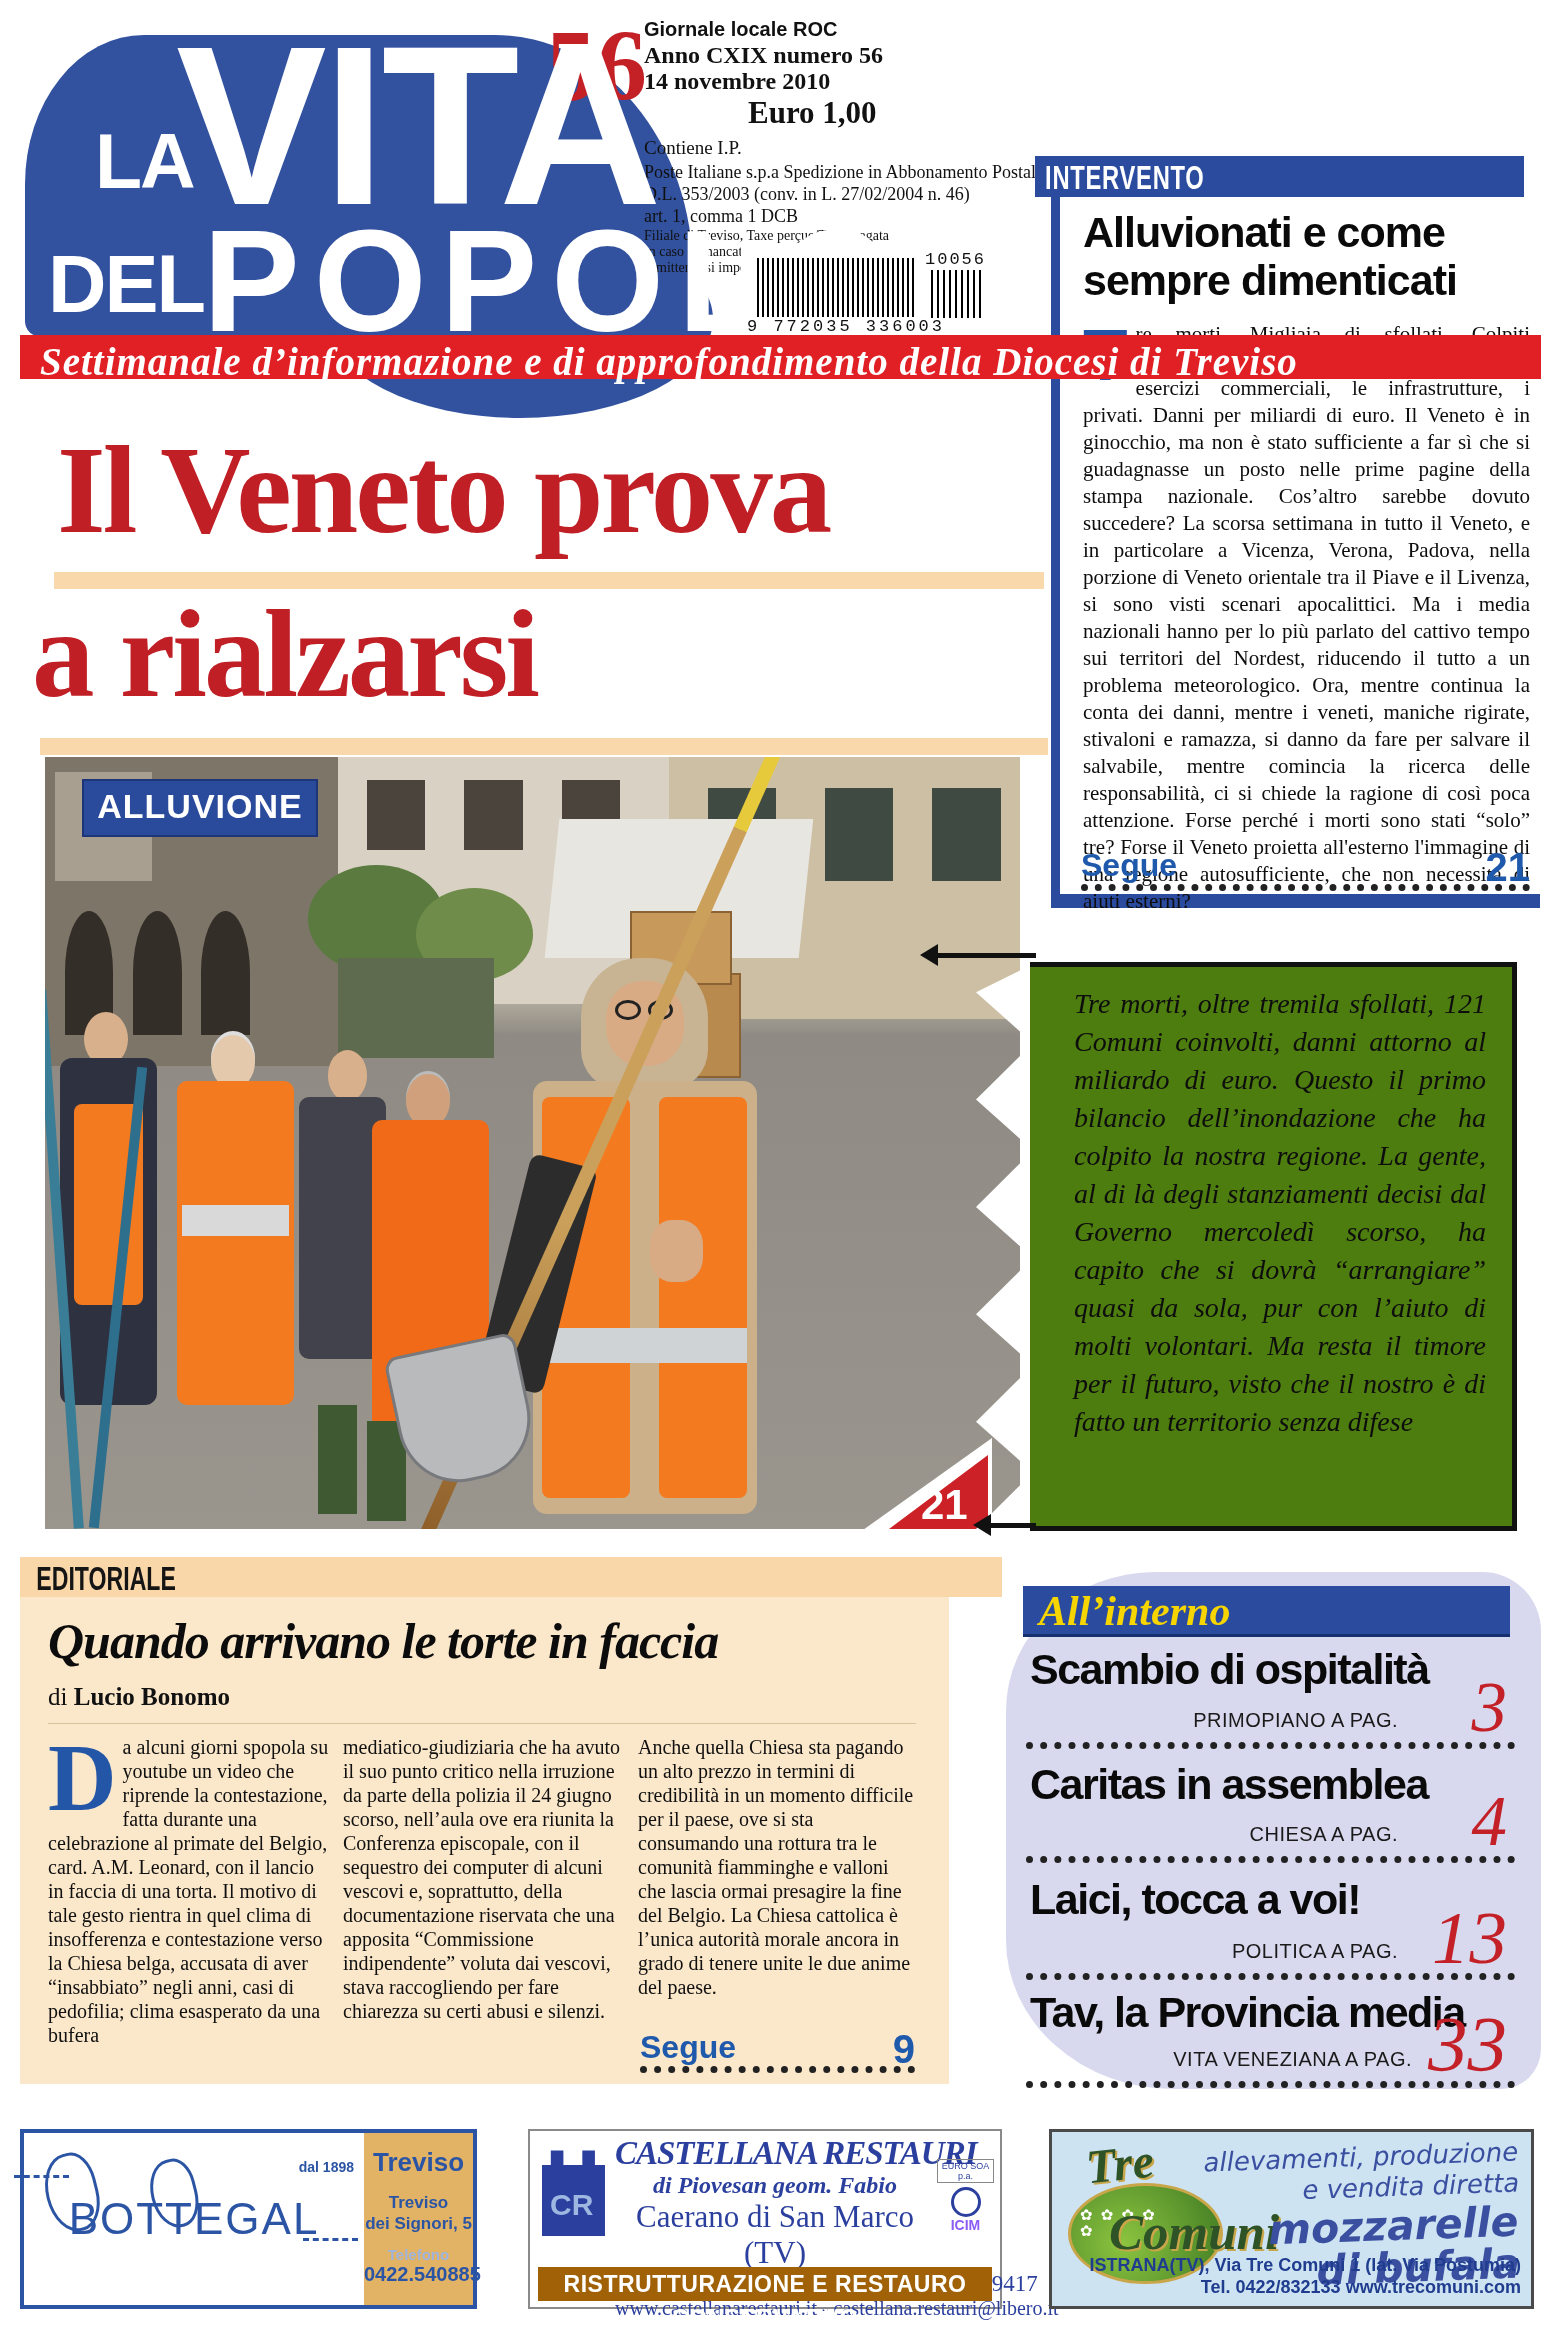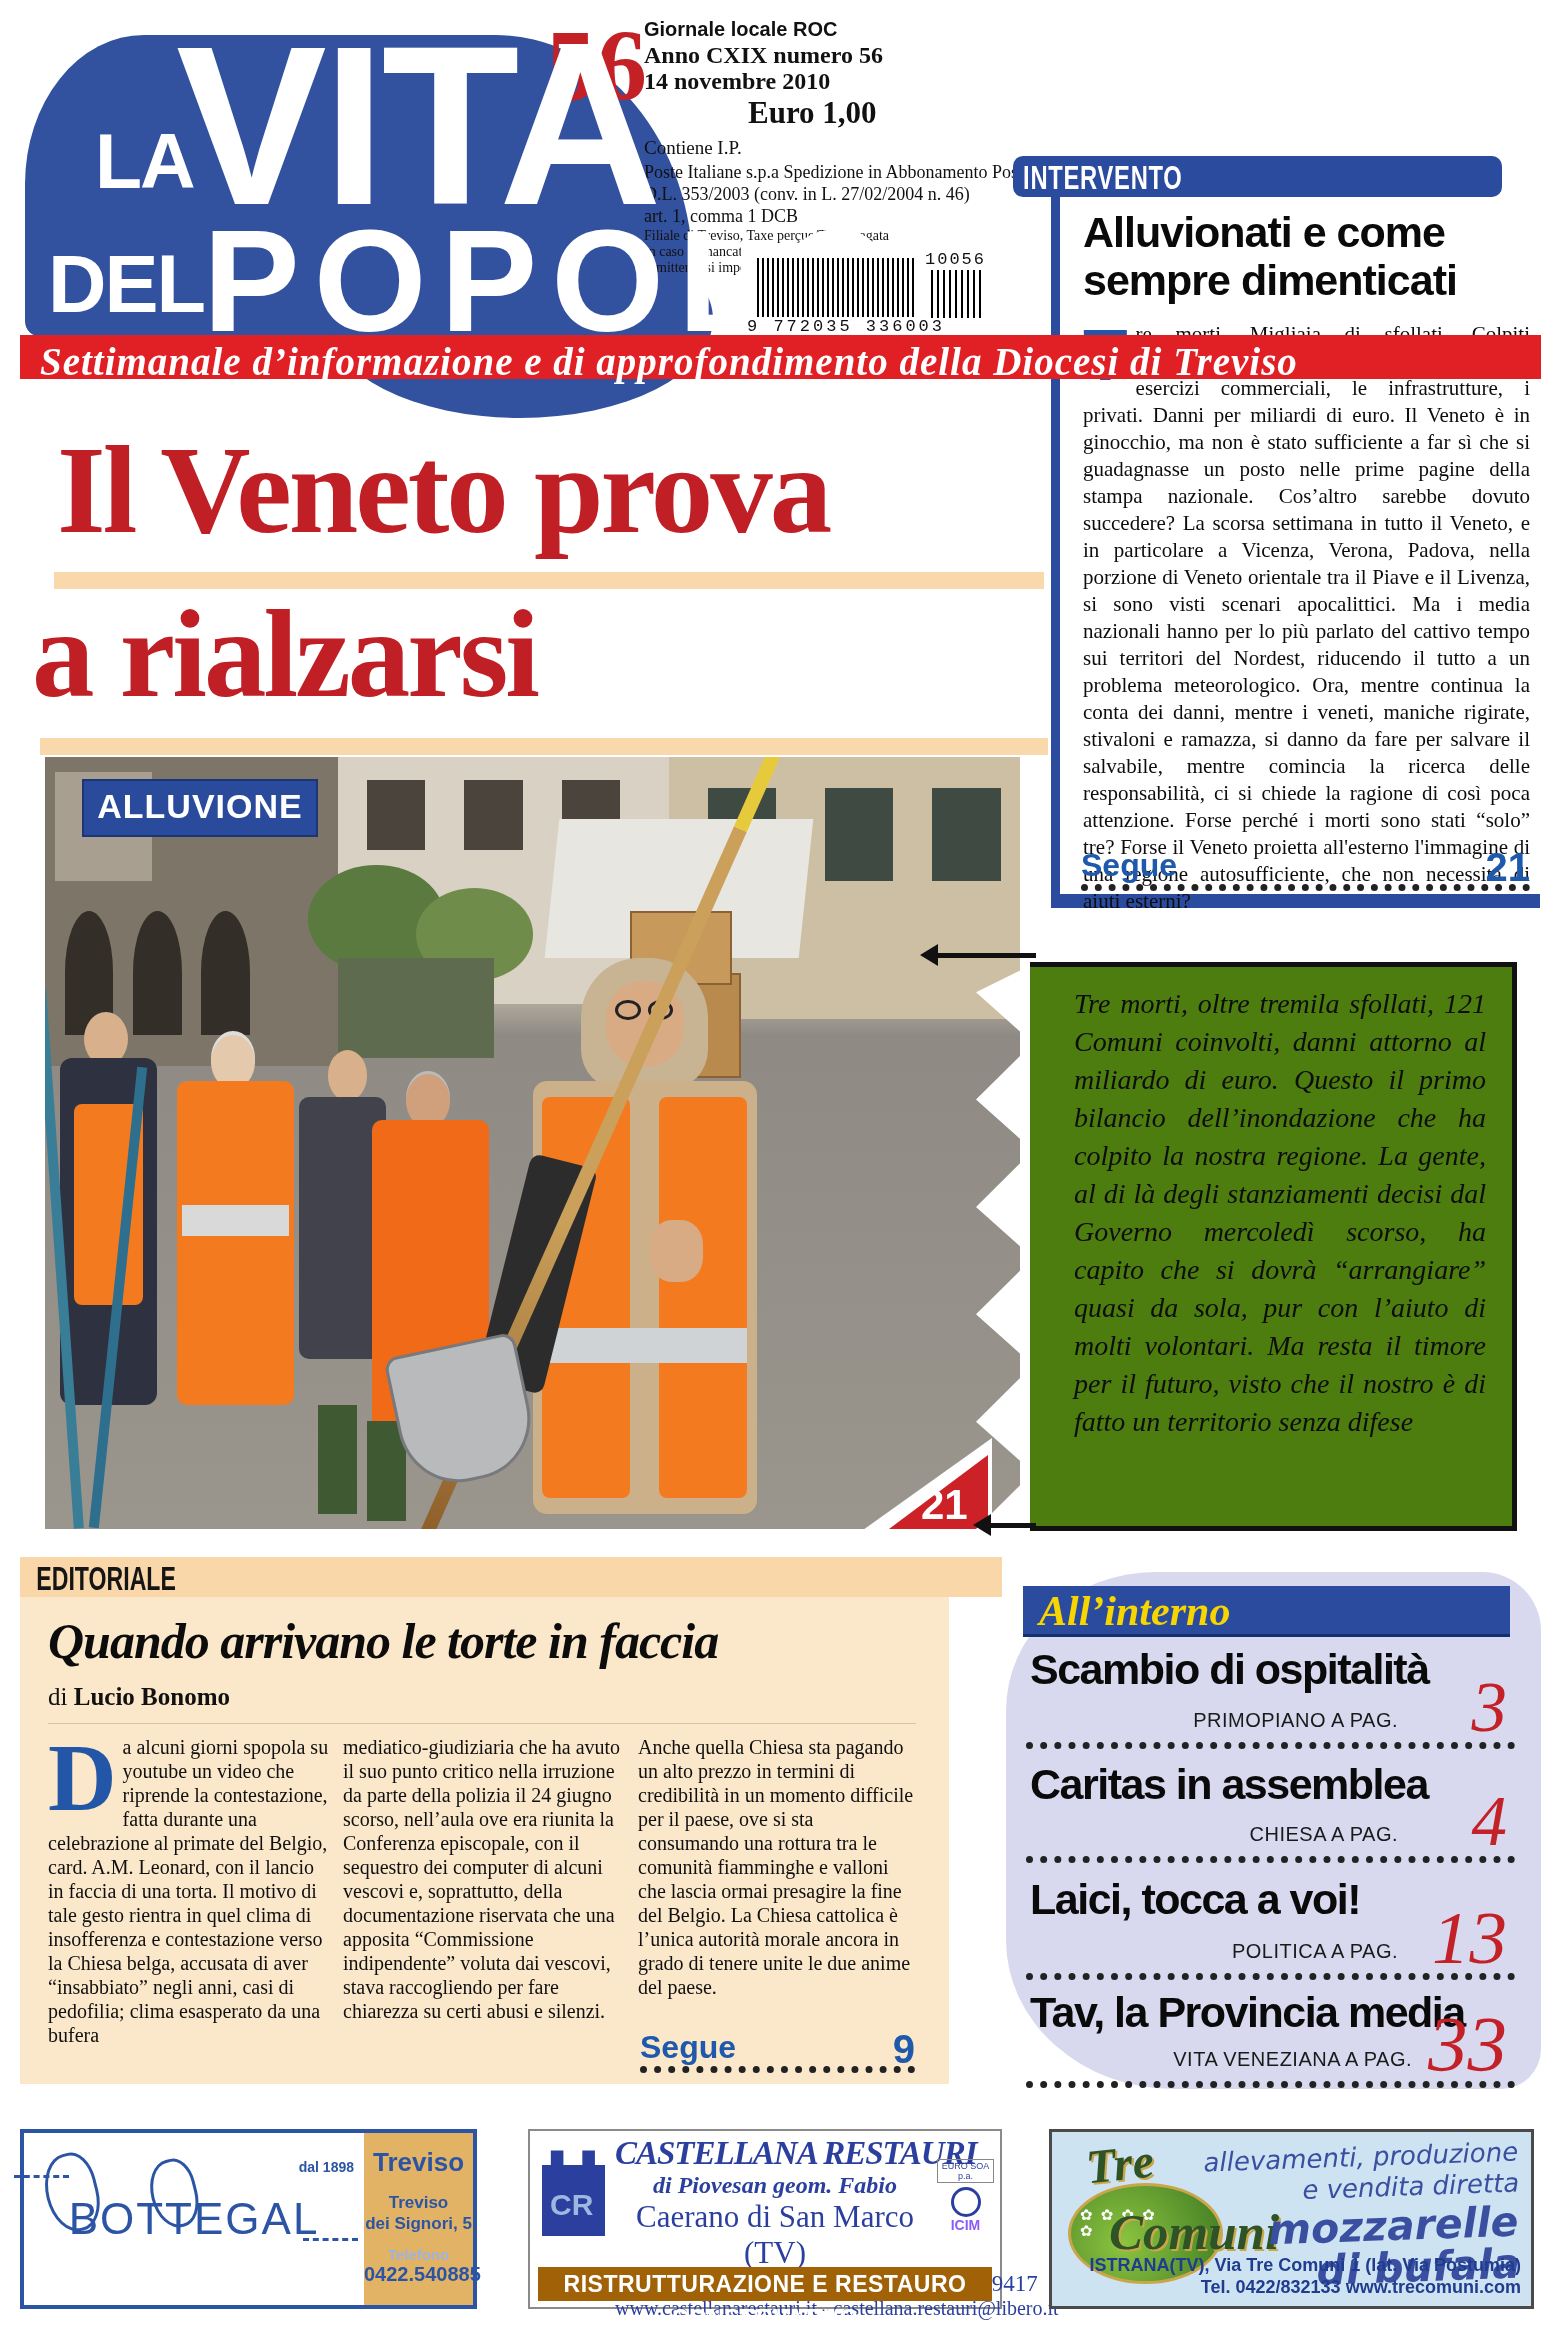--- a/index.html
+++ b/index.html
@@ -59,21 +59,21 @@
   .arrow-line{background:#111;height:5px;z-index:10;}
   .arrow-head{width:0;height:0;border-top:11px solid transparent;border-bottom:11px solid transparent;
               border-right:18px solid #111;z-index:10;}
   .tri-white{left:863px;top:1438px;width:129px;height:92px;background:#fff;z-index:7;
              clip-path:polygon(100% 0,100% 100%,0 100%);}
   .tri-red{left:889px;top:1455px;width:99px;height:74px;background:#cc2127;z-index:8;
            clip-path:polygon(100% 0,100% 100%,0 100%);}
   .tri-num{left:921px;top:1481px;z-index:9;color:#fff;font-weight:bold;font-size:42px;}
 
   
-  .int-bar{left:1013px;top:156px;width:489px;height:41px;background:#2b4b9f;border-radius:10px;}
+  .int-bar{left:1035px;top:156px;width:489px;height:41px;background:#2b4b9f;}
   .int-bar span{display:inline-block;color:#fff;font-weight:bold;font-size:33px;padding:3px 0 0 14px;
                 transform:scaleX(.72);transform-origin:left;letter-spacing:1px;}
   .int-left{left:1051px;top:197px;width:9px;height:711px;background:#2b4b9f;}
   .int-bottom{left:1051px;top:894px;width:489px;height:14px;background:#2b4b9f;}
   .int-title{left:1083px;top:208px;width:455px;font-weight:bold;font-size:43px;line-height:48px;
              letter-spacing:-1px;color:#0a0a0a;}
   .int-body{left:1083px;top:321px;width:447px;font-family:"Liberation Serif",serif;font-size:21px;
             line-height:27px;text-align:justify;color:#0d0d0d;}
   .dropcap-blue{float:left;color:#2456a8;font-weight:bold;font-family:"Liberation Sans",sans-serif;
                 font-size:73px;line-height:59px;padding:4px 8px 0 0;}

